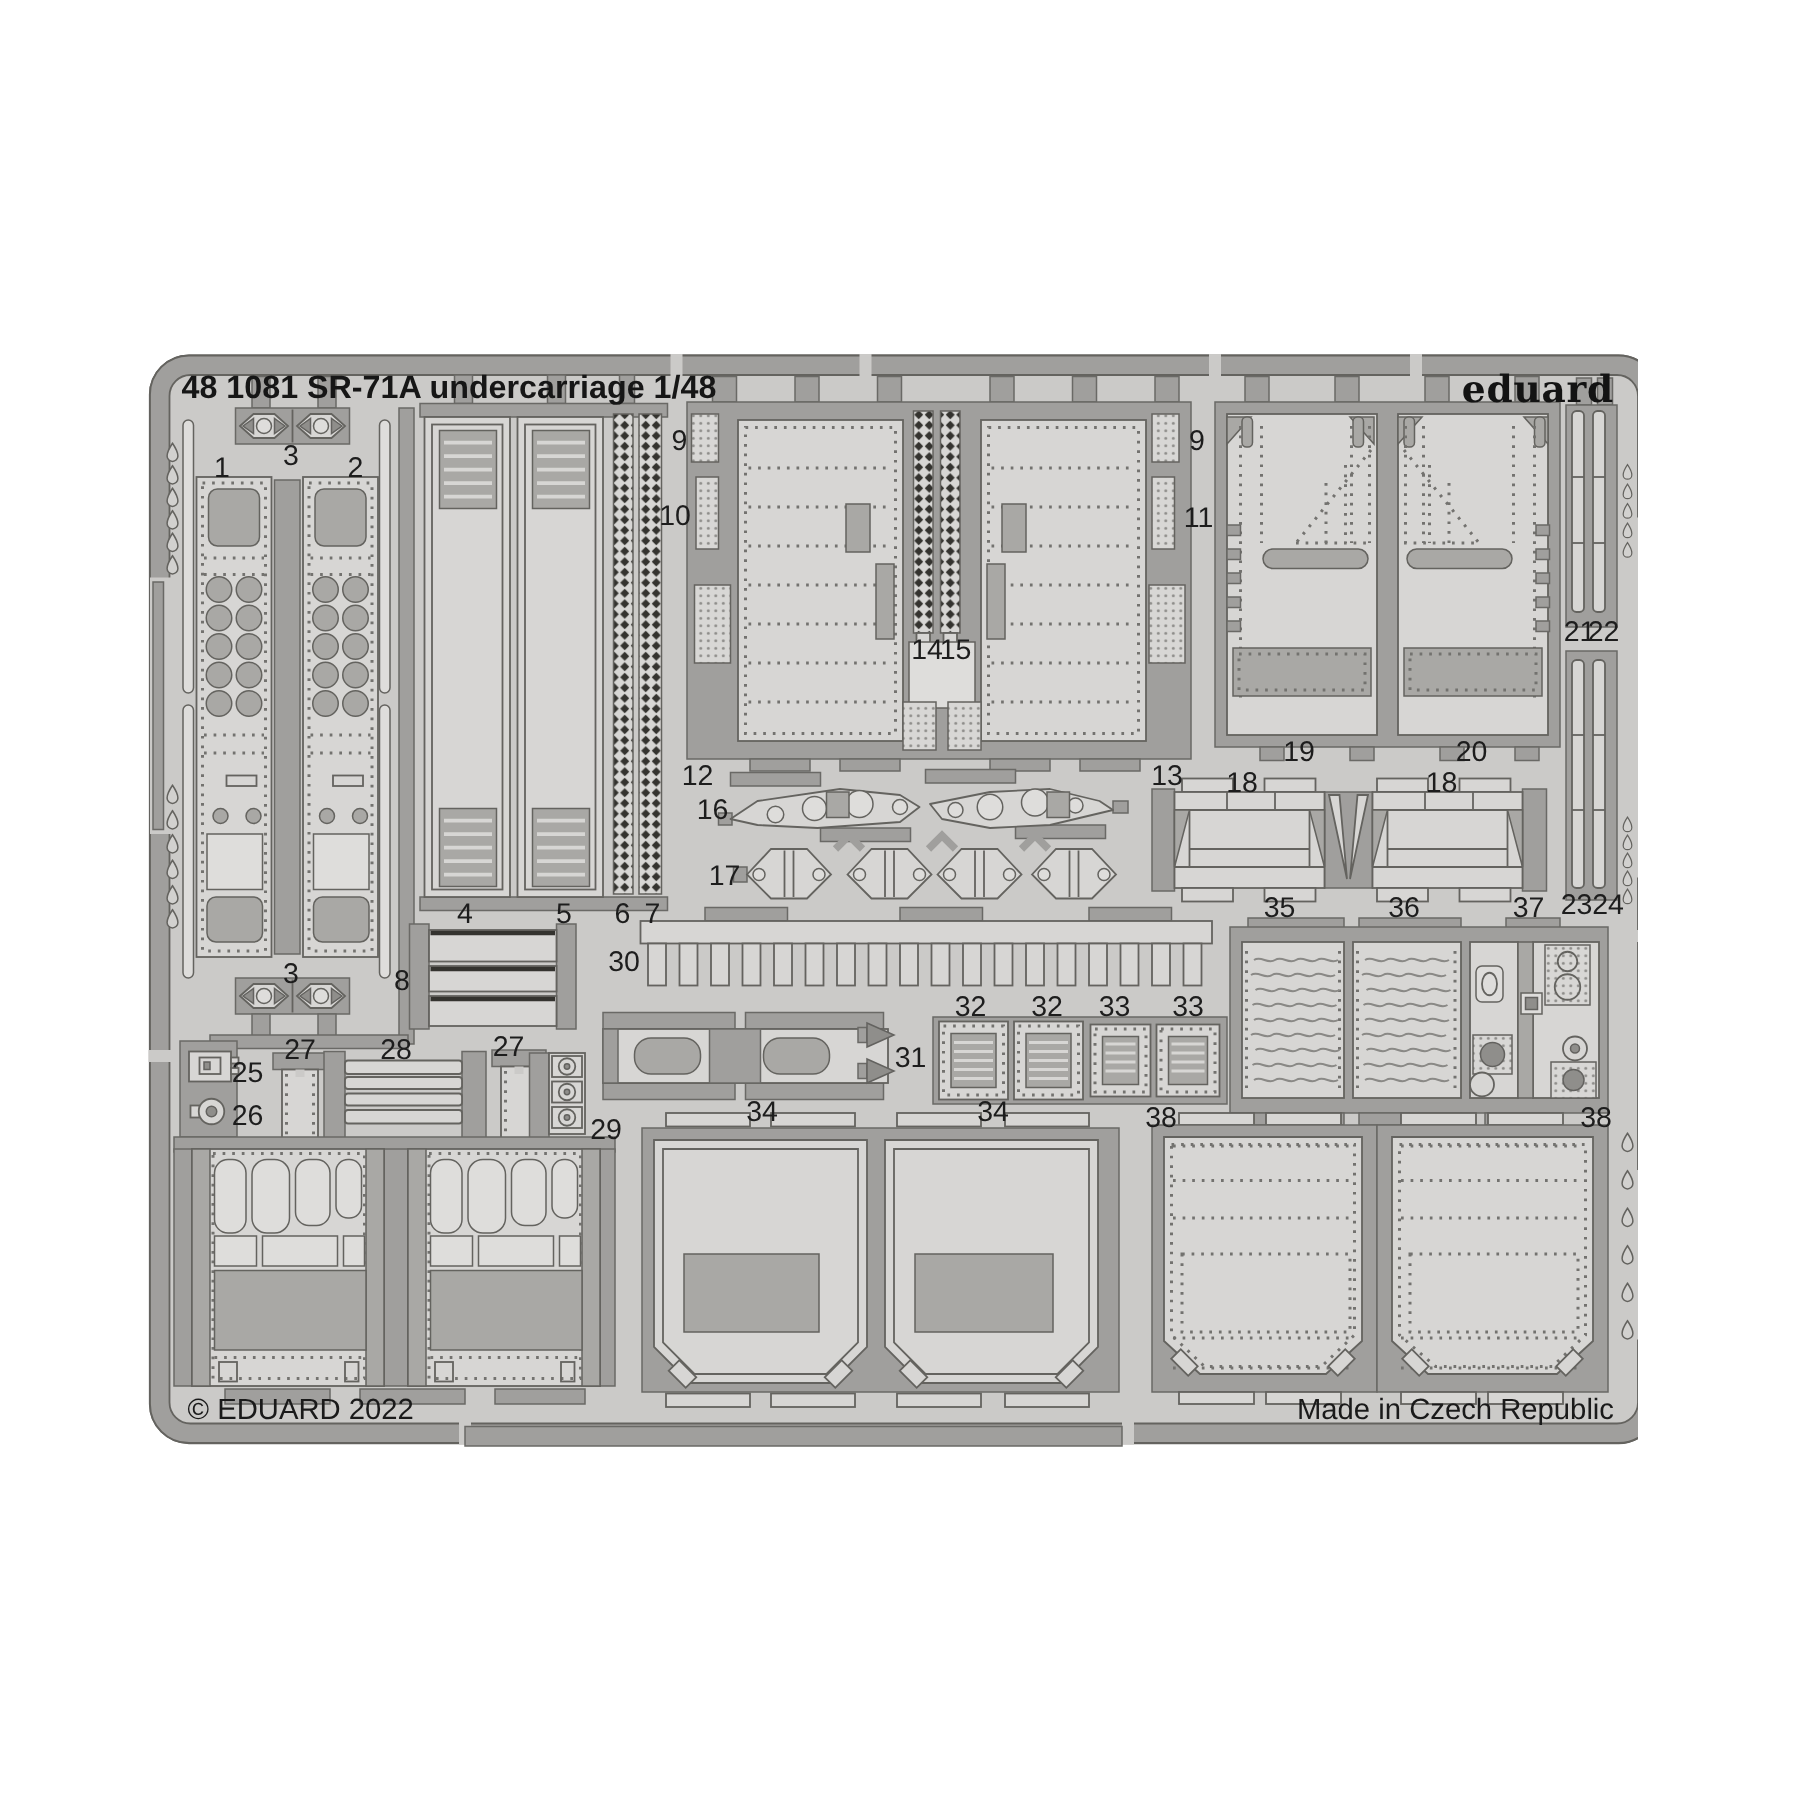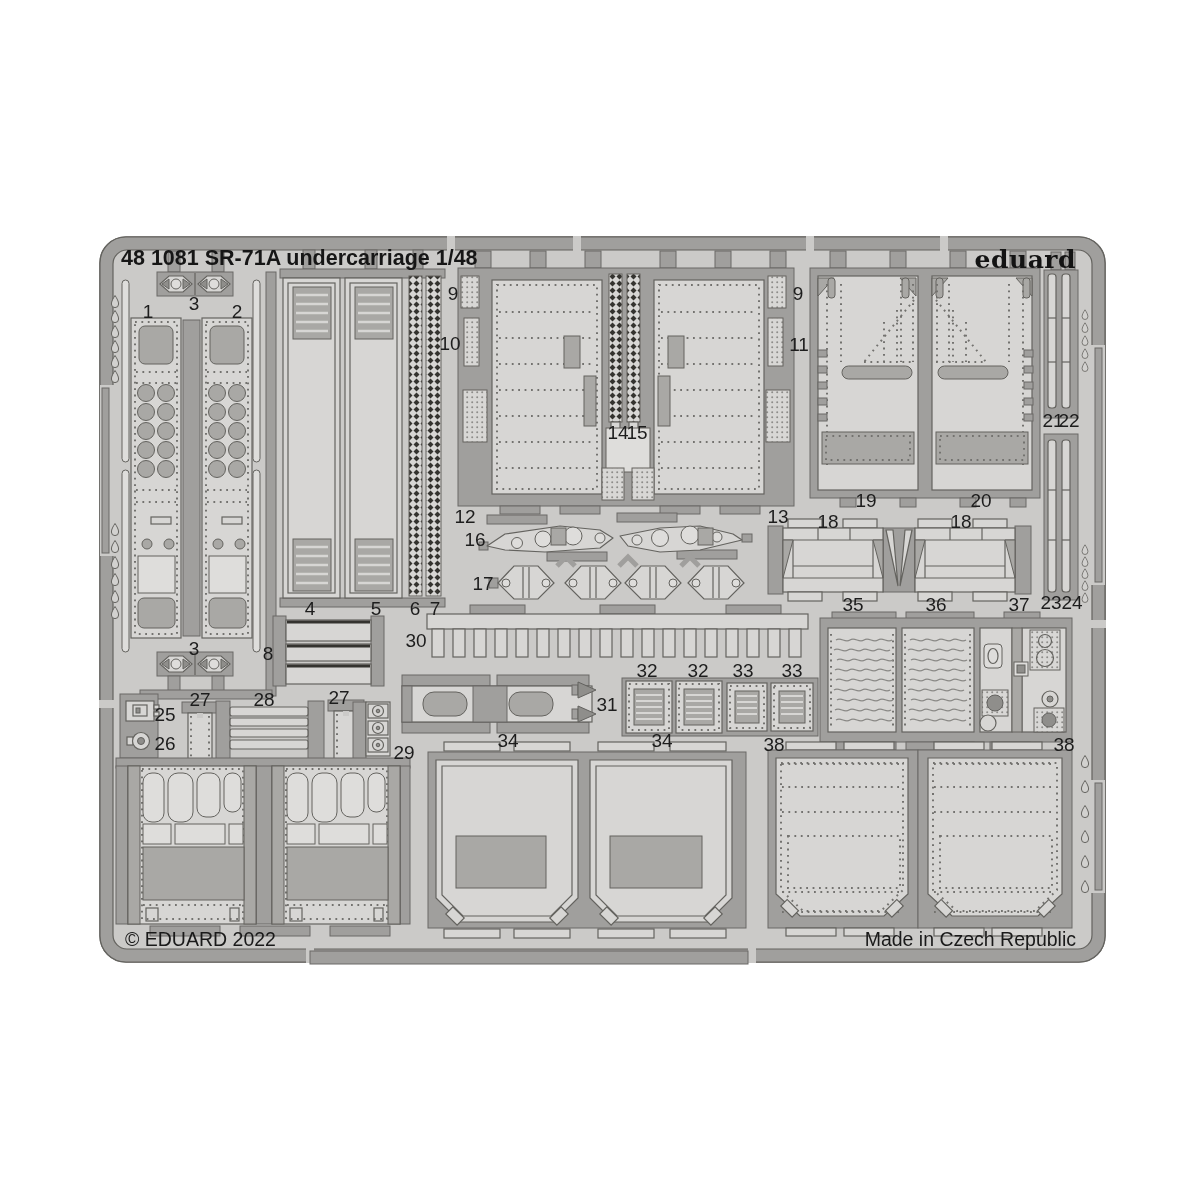--- a/index.html
+++ b/index.html
@@ -1,16 +1,16 @@
 <!DOCTYPE html>
 <html><head>
 <meta charset="utf-8">
 <style>
   html,body{margin:0;padding:0;background:#ffffff;}
-  .page{position:relative;width:1200px;height:1200px;background:#ffffff;overflow:hidden;
+  .page{position:relative;width:1092px;height:1200px;background:#ffffff;overflow:hidden;
         font-family:"Liberation Sans",sans-serif;}
   svg{display:block;}
   
   .plate{fill:#cbcac8;stroke:#64635f;stroke-width:1.5;}
   .band {fill:#a09f9d;stroke:#64635f;stroke-width:1.2;}
   .run  {fill:#a09f9d;stroke:#6a6966;stroke-width:1;}
   .part {fill:#d7d6d4;stroke:#64635f;stroke-width:1.2;}
   .lite {fill:#dedddb;stroke:#64635f;stroke-width:1;}
   .dk   {fill:#a9a8a5;stroke:#64635f;stroke-width:1;}
   .dk2  {fill:#8f8e8b;stroke:#63625f;stroke-width:1;}

